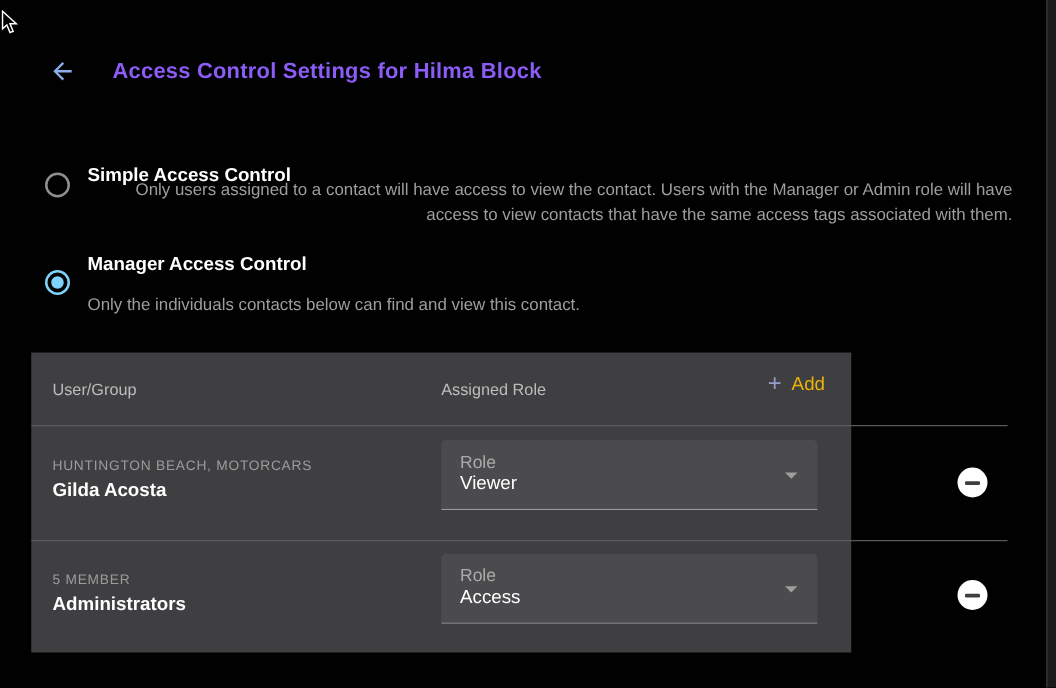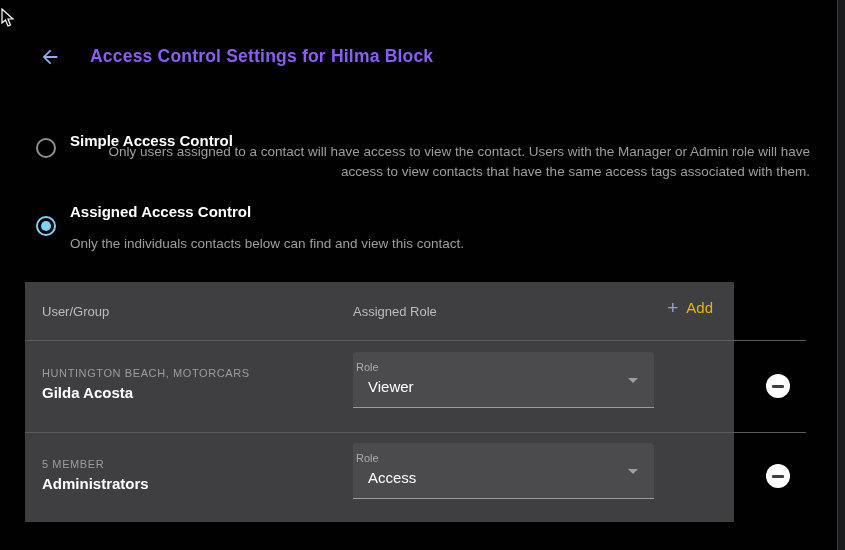--- a/index.html
+++ b/index.html
@@ -57,21 +57,21 @@
   .opt-desc {
     position:absolute; left:70px; width:740px;
     font-size:13.5px; line-height:20px; color:#9e9e9e;
   }
   .opt-desc-simple   { top:142px;text-align:right; }
   .opt-desc-advanced { top:234px; }
 
   
   .acl-table {
     position:absolute; left:25px; top:282px;
-    width:709px; height:240px;
+    width:656px; height:240px;
     background:#3f3e41;
   }
   .th {
     position:absolute; top:22px;
     font-size:13px; color:#bcbcbc; white-space:nowrap;
   }
   .th-user  { left:17px; }
   .th-role  { left:328px; }
 
   .add-btn {
@@ -104,22 +104,22 @@
   .role-field {
     position:absolute; left:328px; width:301px; height:56px;
     background:#4b4a4d;
     border-radius:4px 4px 0 0;
     border-bottom:1px solid #9b9a9c;
     cursor:pointer;
   }
   .role-field-1 { top:70px; }
   .role-field-2 { top:161px; }
   .role-label {
-    position:absolute; left:3px; top:9px;
-    font-size:11px; color:#ababab;
+    position:absolute; left:15px; top:9px;
+    font-size:14px; color:#ababab;
   }
   .role-value {
     position:absolute; left:15px; top:26px;
     font-size:15px; font-weight:400; color:#ffffff;
   }
   .dd-arrow {
     position:absolute; right:16px; top:26px;
     width:0; height:0;
     border-left:5px solid transparent;
     border-right:5px solid transparent;
@@ -165,21 +165,21 @@
   <span class="radio-ring"></span>
   <span class="radio-dot"></span>
 </div>
 <div class="opt-label opt-label-simple">Simple Access Control</div>
 <div class="opt-desc opt-desc-simple">Only users assigned to a contact will have access to view the contact. Users with the Manager or Admin role will have access to view contacts that have the same access tags associated with them.</div>
 
 <div class="radio radio-advanced selected">
   <span class="radio-ring"></span>
   <span class="radio-dot"></span>
 </div>
-<div class="opt-label opt-label-advanced">Assigned Access Control</div>
+<div class="opt-label opt-label-advanced">Manager Access Control</div>
 <div class="opt-desc opt-desc-advanced">Only the individuals contacts below can find and view this contact.</div>
 
 <div class="acl-table">
 
   <div class="th th-user">User/Group</div>
   <div class="th th-role">Assigned Role</div>
   <button class="add-btn">
     <span class="add-plus">+</span>
     <span class="add-text">Add</span>
   </button>

